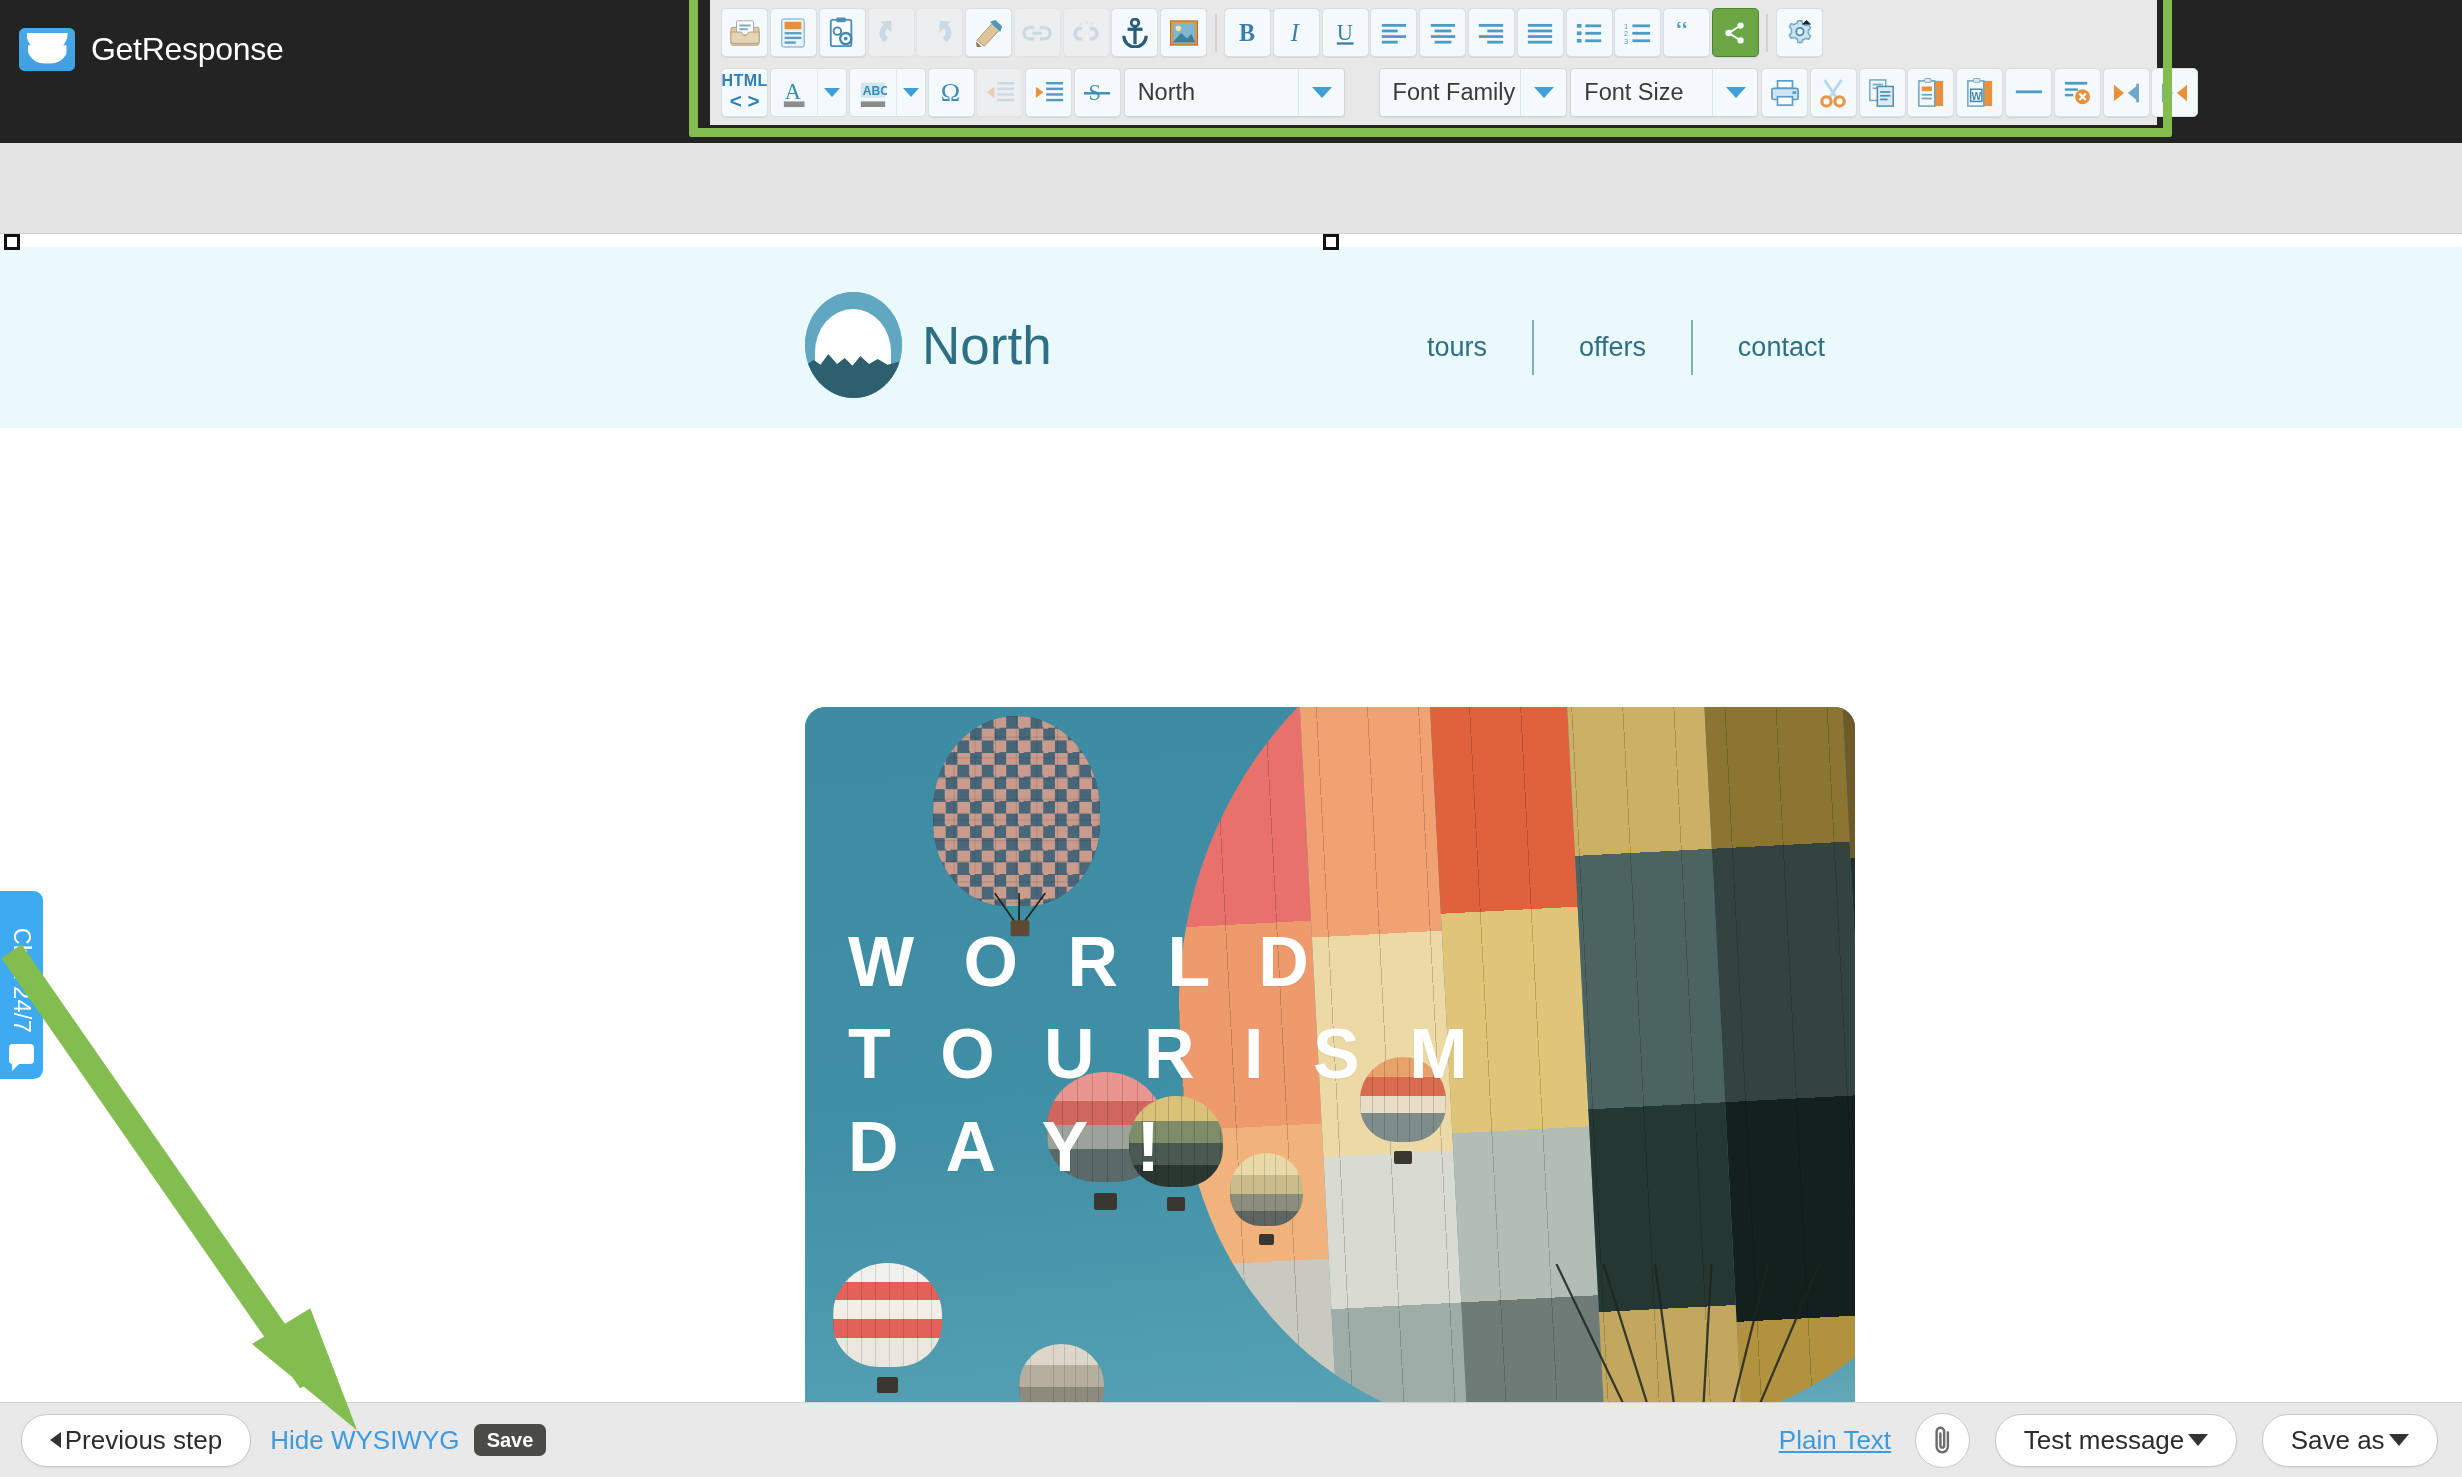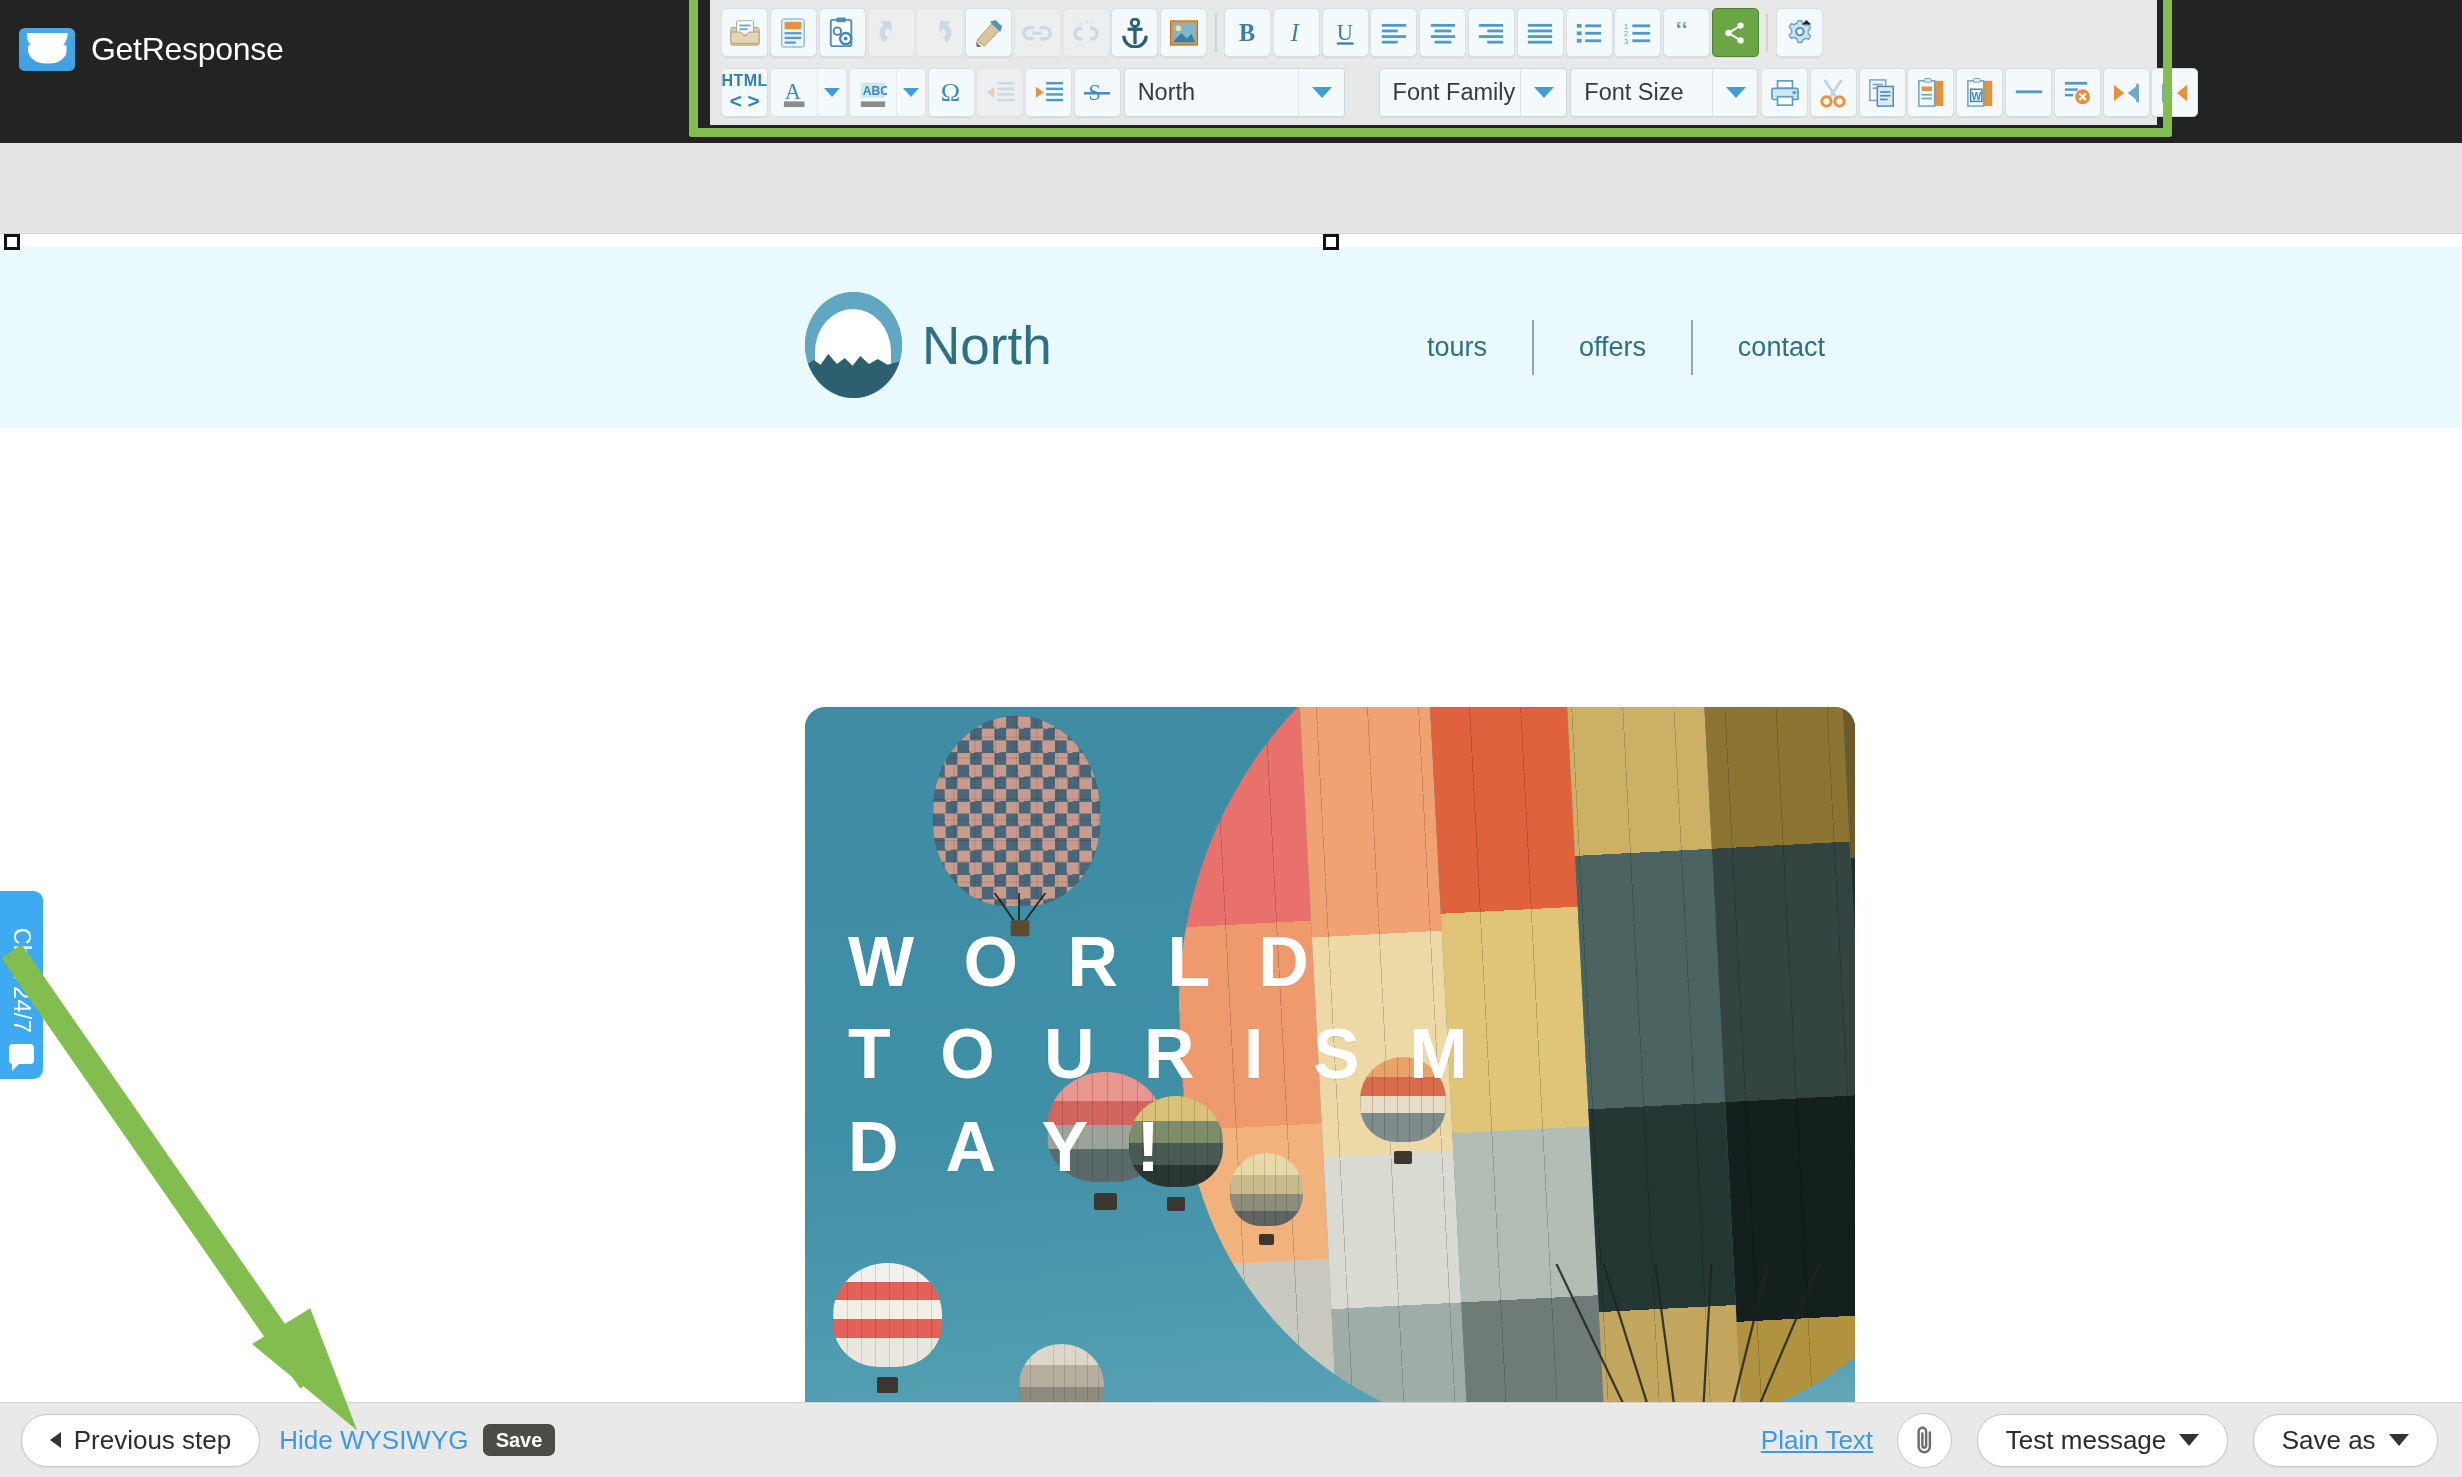--- a/index.html
+++ b/index.html
@@ -248,21 +248,21 @@
 
   
   .bottombar {
     position: absolute; left: 0; bottom: 0; width: 2462px; height: 75px;
     background: #e9e9e9; border-top: 0.9px solid #d2d2d2;
     display: flex; align-items: center; z-index: 35;
   }
   .pill {
     height: 53px; border-radius: 26px; background: #ffffff;
     border: 0.9px solid #c8c8c8; display: flex; align-items: center;
-    padding: 0 28px; font-size: 26px; color: #2c2c2c; gap: 13px;
+    padding: 0 28px; font-size: 26px; color: #2c2c2c; gap: 4px;
     box-shadow: 0 0.9px 1.9px rgba(0,0,0,0.06); white-space: nowrap;
   }
   .prev-step { margin-left: 20.7px; }
   .tri-left { width:0;height:0;border-top:8.5px solid transparent;
               border-bottom:8.5px solid transparent;border-right:11.3px solid #333; }
   .hide-wys { margin-left: 19px; display: flex; align-items: center; gap: 15px; }
   .hide-wys .lnk { color: #3b9ae2; font-size: 26px; }
   .beta {
     background: #4c4c46; color: #ffffff; font-size: 20px; font-weight: 700;
     padding: 4.7px 12.2px; border-radius: 6.6px;

